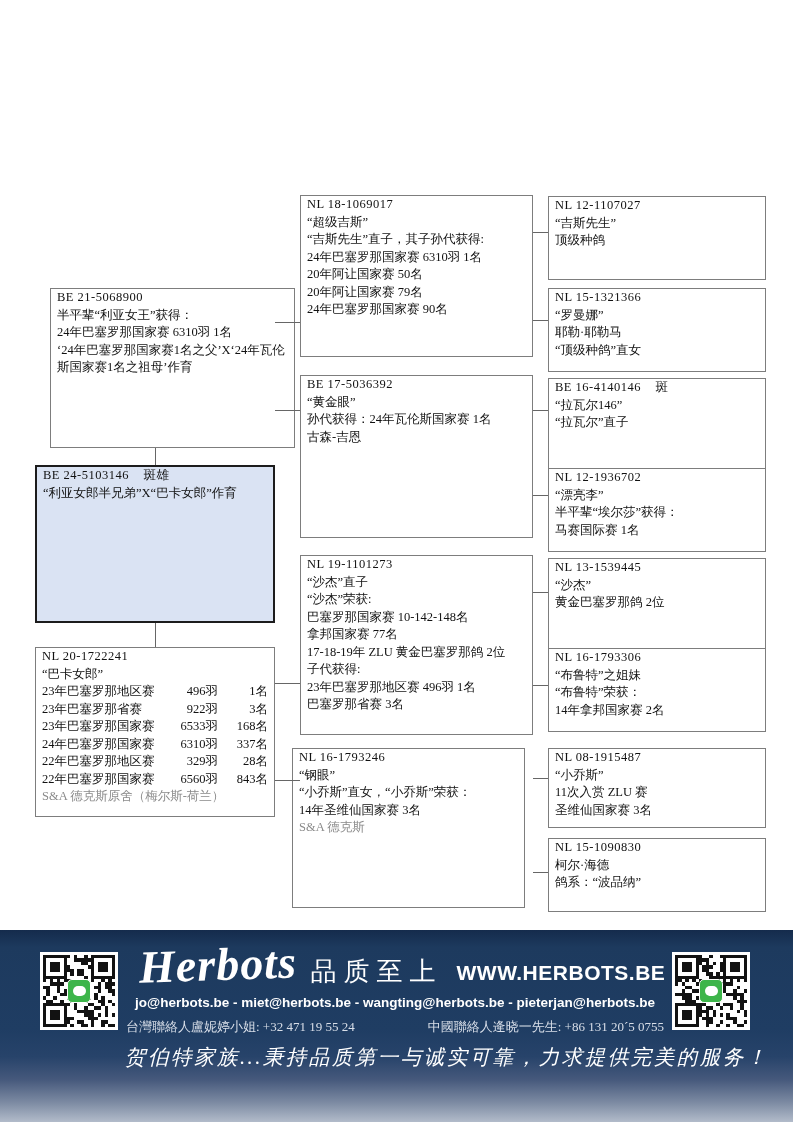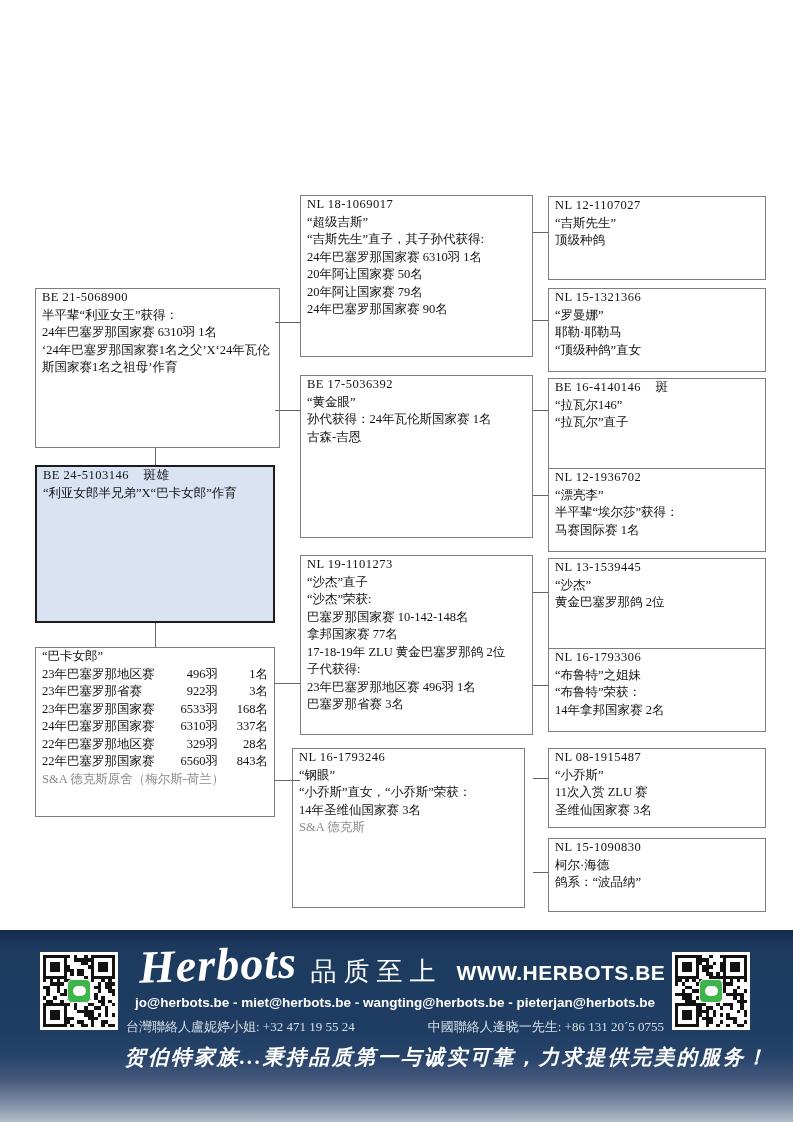--- a/index.html
+++ b/index.html
@@ -33,46 +33,47 @@
   .bubble::after{content:"";position:absolute;left:2px;bottom:-3px;border:3px solid transparent;border-top-color:#fff;}
   .fcontent{position:absolute;left:125px;top:8px;width:540px;text-align:center;color:#fff;}
   .logo-row{display:flex;align-items:baseline;justify-content:center;gap:14px;white-space:nowrap;}
   .feather{align-self:center;margin-top:14px;}
   .brand{font-family:"Liberation Serif","DejaVu Serif",serif;font-style:italic;font-weight:bold;
          font-size:46px;letter-spacing:1px;transform:rotate(-2deg);display:inline-block;}
   .tagline{font-size:26px;letter-spacing:7px;font-weight:500;text-align:center;}
   .website{font-family:"Liberation Sans","DejaVu Sans",sans-serif;font-weight:bold;font-size:21px;letter-spacing:0.5px;}
   .emails{font-family:"Liberation Sans","DejaVu Sans",sans-serif;font-weight:bold;font-size:13.5px;margin-top:4px;}
   .contacts{display:flex;justify-content:center;gap:73px;margin-top:8px;font-size:13px;color:#d9dfe9;white-space:nowrap;}
-  .slogan{margin-top:7px;font-size:20.5px;font-weight:bold;font-style:italic;letter-spacing:2.5px;white-space:nowrap;}
+  .slogan{margin-top:7px;font-size:20.5px;font-weight:normal;font-style:italic;letter-spacing:2.5px;white-space:nowrap;}
 </style>
 </head>
 <body>
 
 <div class="page">
 
   <div>
 
-    <div class="pbox" style="left:35px;top:288px;width:245px;height:160px">
+    <div class="pbox" style="left:50px;top:288px;width:245px;height:160px">
       <div class="bid">BE 21-5068900</div>
       <div>
           <div class="line">半平辈“利亚女王”获得：</div>
           <div class="line">24年巴塞罗那国家赛 6310羽 1名</div>
           <div class="line">‘24年巴塞罗那国家赛1名之父’X‘24年瓦伦斯国家赛1名之祖母’作育</div>
         </div>
     </div>
 
     <div class="pbox subject" style="left:35px;top:465px;width:240px;height:158px">
       <div class="bid">BE 24-5103146    斑雄</div>
       <div>
           <div class="line">“利亚女郎半兄弟”X“巴卡女郎”作育</div>
         </div>
     </div>
 
     <div class="pbox" style="left:35px;top:647px;width:240px;height:170px">
+      <div class="bid">NL 20-1722241</div>
       <div>
           <div class="line">“巴卡女郎”</div>
           <div class="line cols"><span class="c0">23年巴塞罗那地区赛</span><span class="c1">496羽</span><span class="c2">1名</span></div>
           <div class="line cols"><span class="c0">23年巴塞罗那省赛</span><span class="c1">922羽</span><span class="c2">3名</span></div>
           <div class="line cols"><span class="c0">23年巴塞罗那国家赛</span><span class="c1">6533羽</span><span class="c2">168名</span></div>
           <div class="line cols"><span class="c0">24年巴塞罗那国家赛</span><span class="c1">6310羽</span><span class="c2">337名</span></div>
           <div class="line cols"><span class="c0">22年巴塞罗那地区赛</span><span class="c1">329羽</span><span class="c2">28名</span></div>
           <div class="line cols"><span class="c0">22年巴塞罗那国家赛</span><span class="c1">6560羽</span><span class="c2">843名</span></div>
           <div class="line muted">S&amp;A 德克斯原舍（梅尔斯-荷兰）</div>
         </div>

